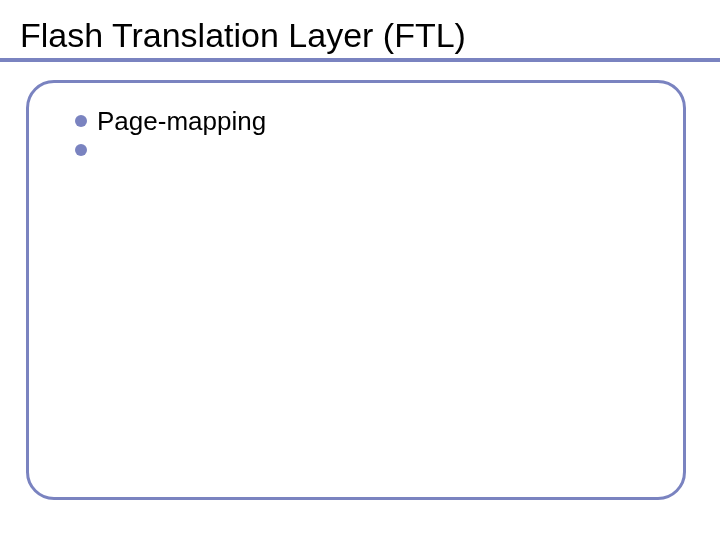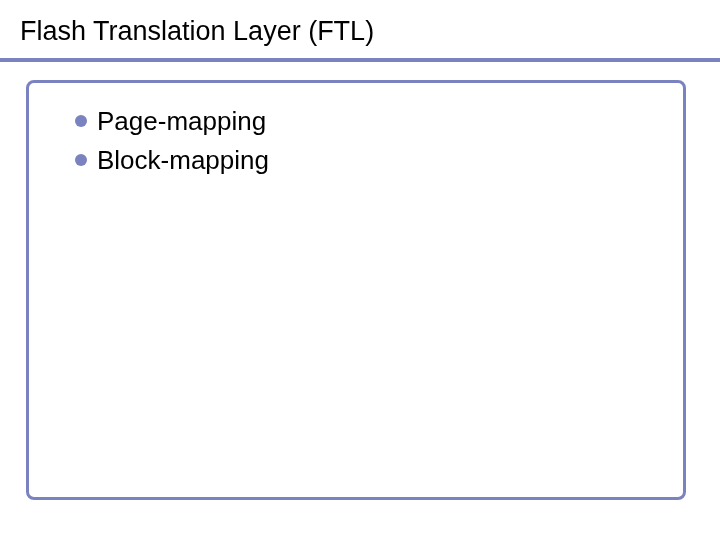--- a/index.html
+++ b/index.html
@@ -14,40 +14,40 @@
   .slide {
     position: relative;
     width: 720px;
     height: 540px;
     background: #ffffff;
   }
   .title {
     position: absolute;
     left: 20px;
     top: 16px;
-    font-size: 27px;
+    font-size: 34px;
     color: #000000;
     font-weight: 400;
   }
   .hr-line {
     position: absolute;
     left: 0;
     top: 58px;
     width: 720px;
     height: 4px;
     background: #7a83c0;
   }
   .content-box {
     position: absolute;
     left: 26px;
     top: 80px;
     width: 660px;
     height: 420px;
     border: 3px solid #7a83c0;
-    border-radius: 8px;
+    border-radius: 28px;
     box-sizing: border-box;
     padding: 22px 46px;
   }
   .bullets {
     list-style: none;
     padding: 0;
     margin: 0;
   }
   .bullets li {
     display: flex;
@@ -75,17 +75,16 @@
   <div class="title">Flash Translation Layer (FTL)</div>
   <div class="hr-line"></div>
   <div class="content-box">
     <ul class="bullets">
       <li>
         <span class="bullet-dot"></span>
         <span class="bullet-text">Page-mapping</span>
       </li>
       <li>
         <span class="bullet-dot"></span>
-        <span class="bullet-text">Block-mapping</span>
       </li>
     </ul>
   </div>
 </div>
 
 </body></html>

